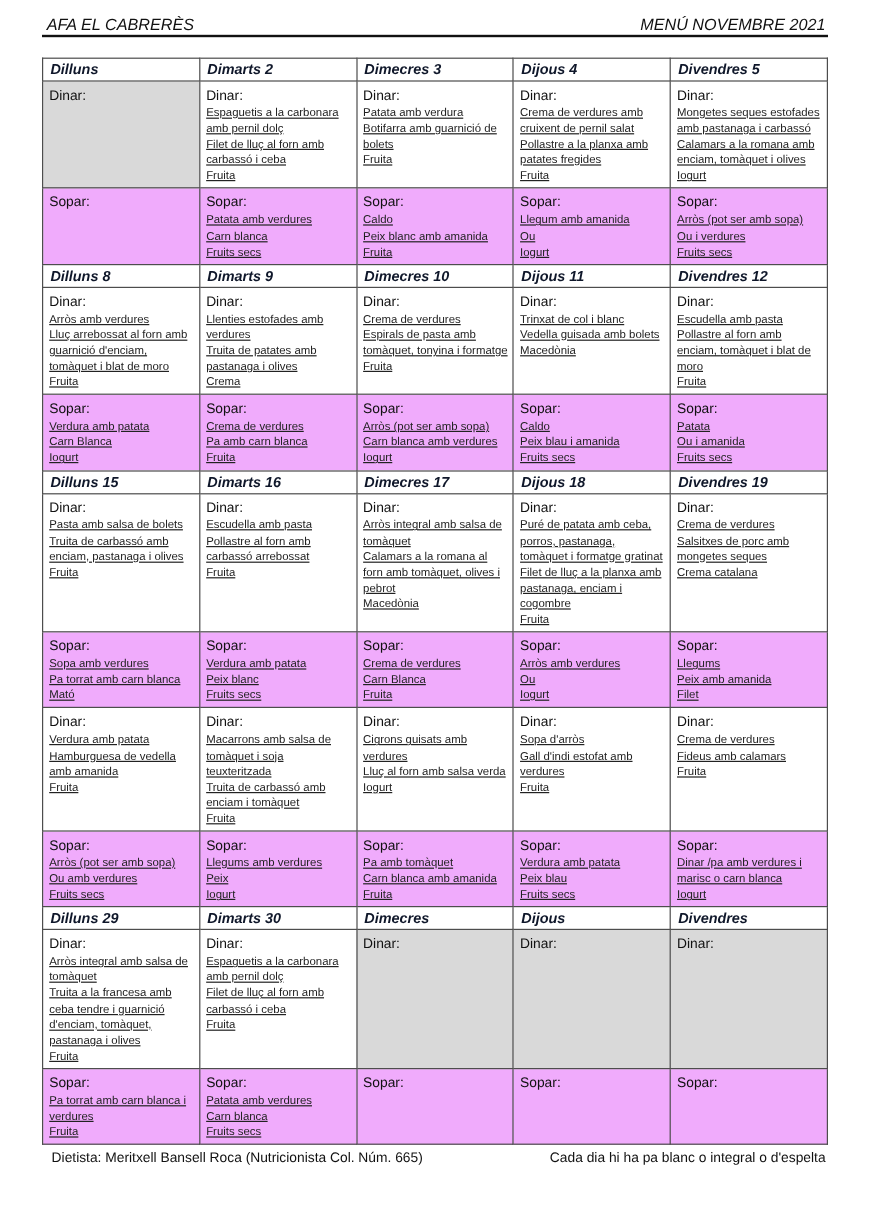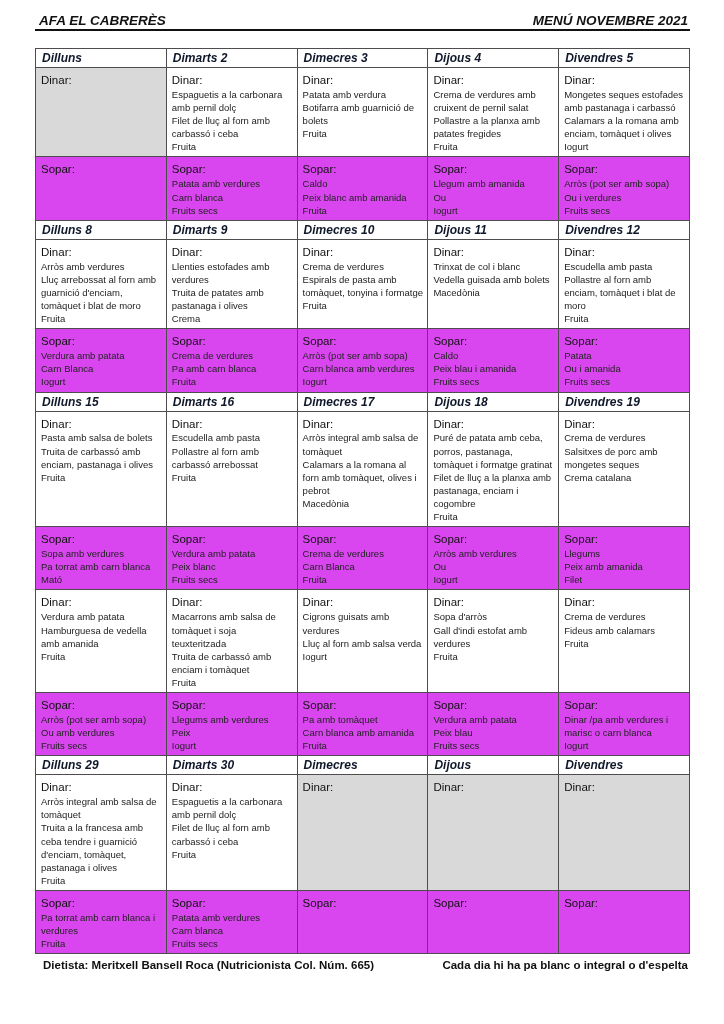--- a/index.html
+++ b/index.html
@@ -1,31 +1,31 @@
 <!DOCTYPE html>
 <html><head>
 <meta charset="utf-8">
 <style>
   html,body{margin:0;padding:0;background:#fff;}
   body{width:724px;height:1024px;font-family:"Liberation Sans",sans-serif;color:#1a1a1a;box-sizing:border-box;}
   .page{padding:10px 34px 0 35px;box-sizing:border-box;}
   .doc-header{display:flex;justify-content:space-between;align-items:flex-end;
-    font-weight:bold;font-style:italic;font-size:13.5px;color:#111;
+    font-weight:normal;font-style:italic;font-size:13.5px;color:#111;
     border-bottom:2px solid #111;padding:3px 2px 1px 4px;}
   table.menu-table{width:100%;border-collapse:collapse;table-layout:fixed;margin-top:17px;}
   td{border:1px solid #4d4d4d;vertical-align:top;padding:1px 4px 3px 5px;box-sizing:border-box;}
   td.day{font-weight:bold;font-style:italic;font-size:12px;background:#fff;padding:2px 4px 2px 6px;color:#0f172a;}
   .meal-label{font-size:11.5px;line-height:1.3;padding-top:4px;color:#111;}
-  .meal-items{font-size:9.5px;line-height:1.38;white-space:pre-line;color:#222;}
+  .meal-items{font-size:9.5px;line-height:1.38;white-space:pre-line;color:#222;text-decoration:underline;}
   td.dinar{background:#fff;}
   td.dinar .meal-items{min-height:46px;}
-  td.sopar{background:#d946ef;}
+  td.sopar{background:#f0abfc;}
   td.sopar .meal-items{min-height:34px;}
   td.shaded{background:#d9d9d9;}
-  .doc-footer{display:flex;justify-content:space-between;font-weight:bold;font-size:11.5px;
+  .doc-footer{display:flex;justify-content:space-between;font-weight:normal;font-size:11.5px;
     color:#111;margin-top:5px;padding:0 2px 0 8px;}
 </style>
 </head>
 <body>
 
 <div class="page">
 
   <div class="doc-header">
     <span>AFA EL CABRERÈS</span>
     <span>MENÚ NOVEMBRE 2021</span>

